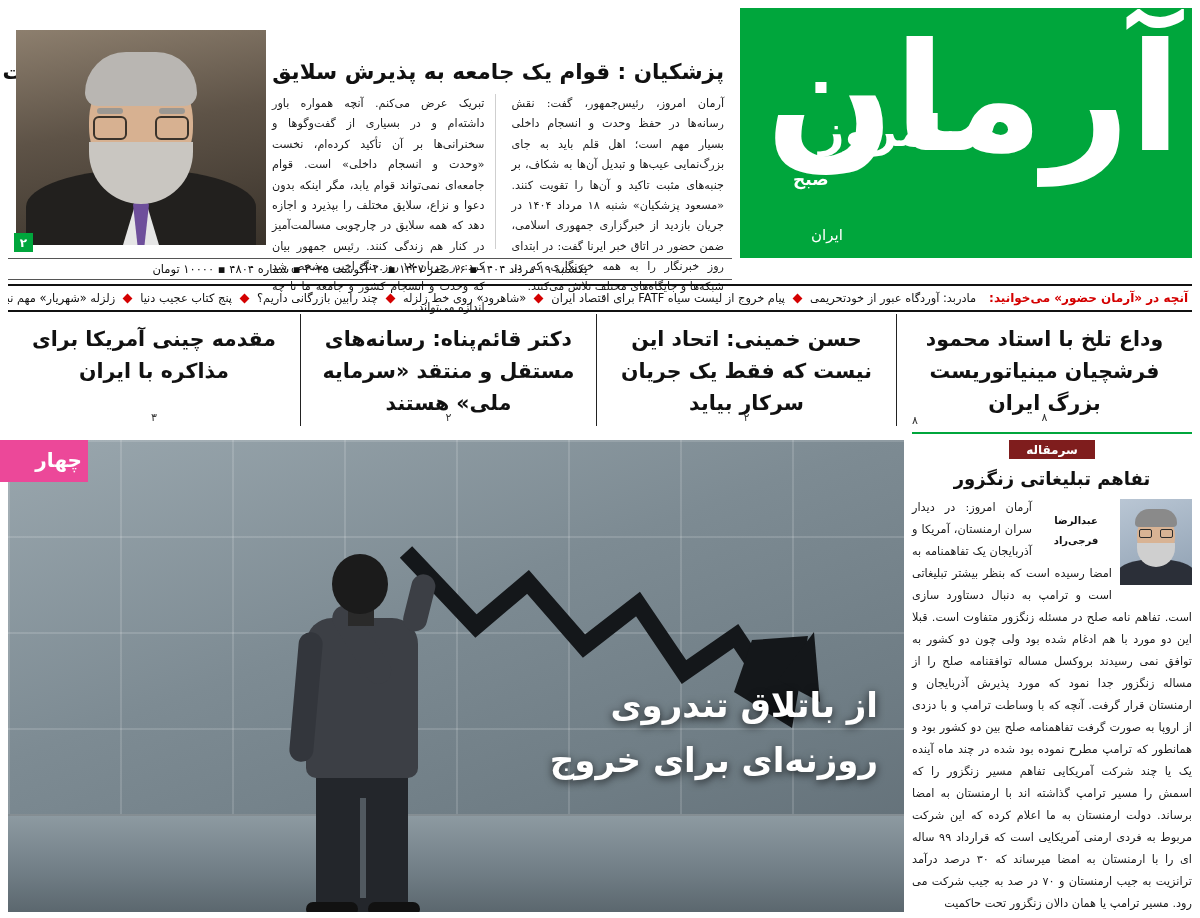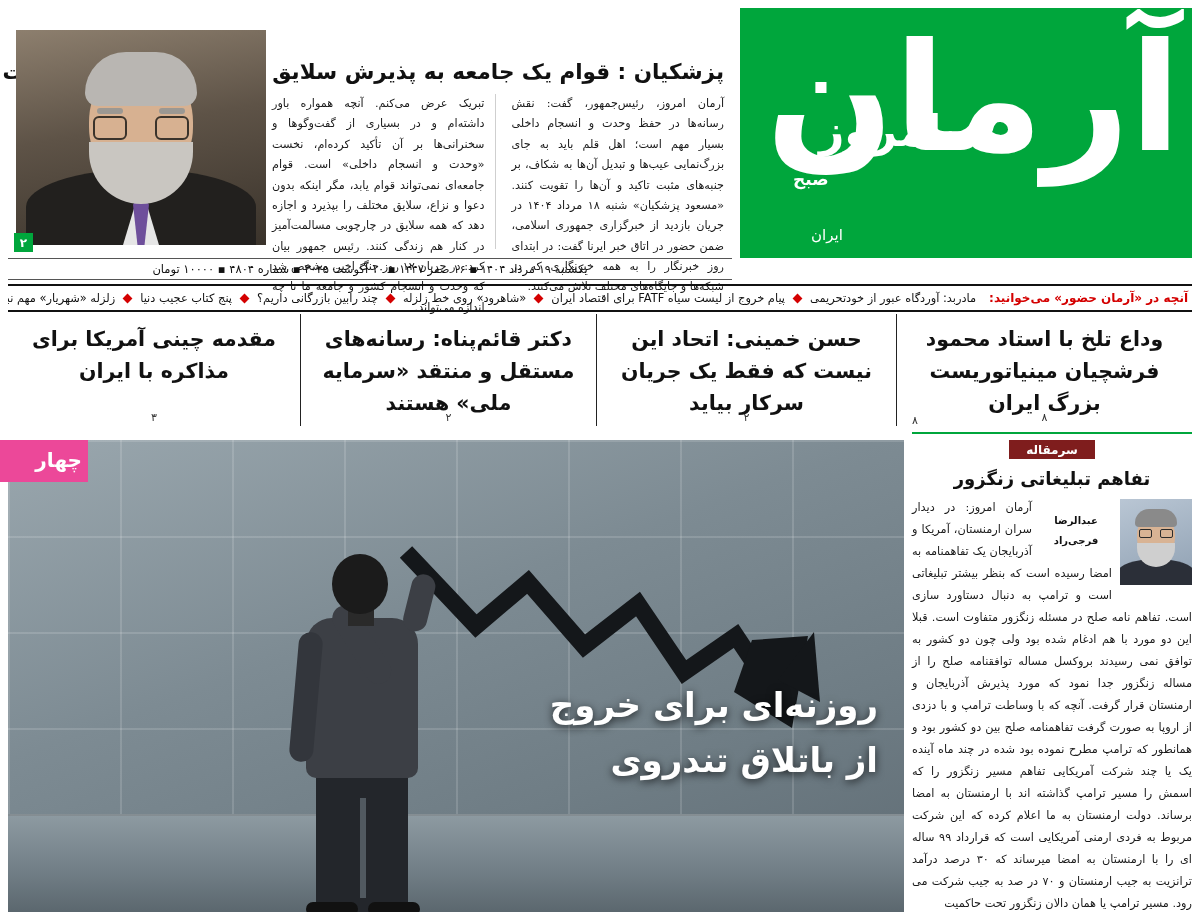--- a/index.html
+++ b/index.html
@@ -526,22 +526,22 @@
       <div class="man-body"></div>
       <div class="man-arm-down"></div>
       <div class="man-arm-up">
         <div class="man-forearm"></div>
       </div>
       <div class="man-neck"></div>
       <div class="man-head"></div>
     </div>
 
     <div class="photo-cap">
+      <div>از باتلاق تندروی</div>
       <div>روزنه‌ای برای خروج</div>
-      <div>از باتلاق تندروی</div>
     </div>
   </div>
 
   <div class="red-tab">
     <span>چهار</span>
   </div>
 
 </div>
 
 </body></html>

